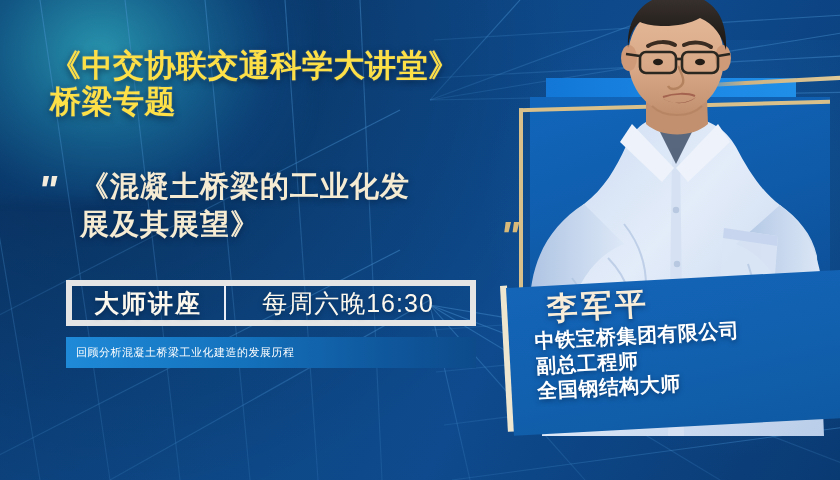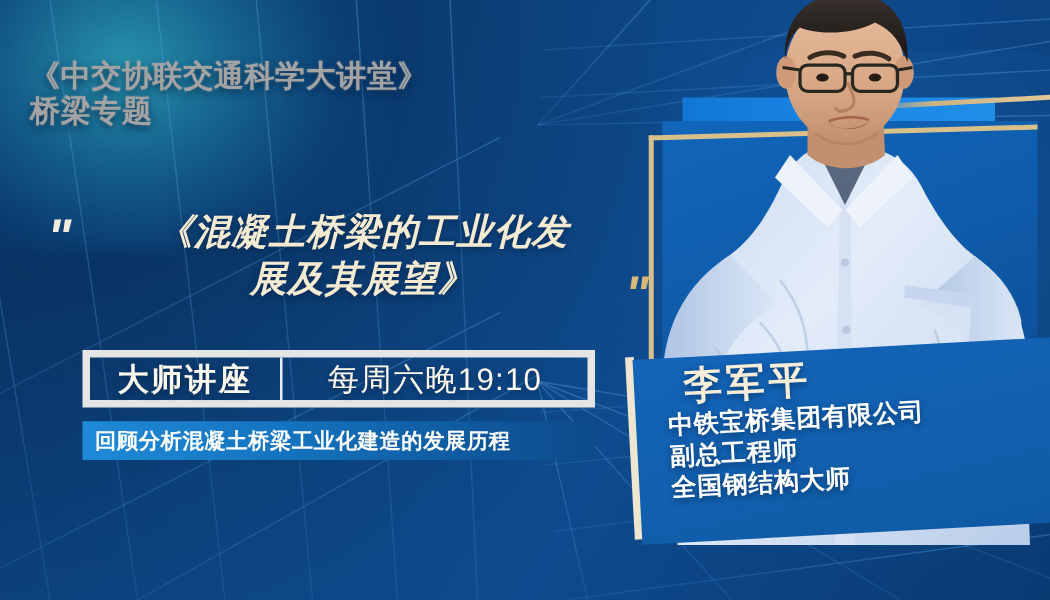--- a/index.html
+++ b/index.html
@@ -57,39 +57,39 @@
     position:absolute;left:560px;top:318px;width:295px;height:4px;
     background:linear-gradient(90deg,#d6bd8c 0%,#e6d0a2 60%,rgba(230,208,162,.2) 100%);
     transform:rotate(-2.2deg);transform-origin:left center;
   }
 
   
   .portrait{position:absolute;left:512px;top:-4px;width:330px;height:440px;}
 
   
   .headline{
-    position:absolute;left:24px;top:48px;width:520px;
-    font-size:24px;line-height:1.16;font-weight:900;letter-spacing:.5px;
-    color:#a3a3a3;
+    position:absolute;left:50px;top:48px;width:520px;
+    font-size:31px;line-height:1.16;font-weight:900;letter-spacing:.5px;
+    color:#fde047;
     text-shadow:0 2px 7px rgba(3,25,55,.78), 0 0 2px rgba(255,255,255,.35);
     white-space:pre-line;
   }
 
   
   .sub-wrap{position:absolute;left:36px;top:168px;width:500px;height:100px;}
   .quote{
     position:absolute;font-size:40px;font-weight:900;line-height:1;
     font-style:italic;letter-spacing:-2px;
   }
   .quote-open{left:2px;top:2px;color:#f3ecdd;}
   .quote-close{left:464px;top:48px;color:#d8b97a;}
   .subtitle{
     position:absolute;left:44px;top:0px;width:420px;
-    text-align:center;
-    font-size:29px;line-height:1.30;font-style:italic;font-weight:700;
+    text-align:left;
+    font-size:29px;line-height:1.30;font-weight:700;
     color:#f5ebd3;letter-spacing:1px;
     text-shadow:0 2px 6px rgba(4,28,60,.65);
     white-space:pre-line;
   }
 
   
   .info-box{
     position:absolute;left:66px;top:280px;width:410px;height:46px;
     border:6px solid #e5e5e5;display:flex;align-items:stretch;
   }
@@ -101,21 +101,21 @@
   .info-divider{width:2px;background:#e9eef6;}
   .info-right{
     flex:1;display:flex;align-items:center;justify-content:center;
     font-size:25px;font-weight:500;color:#fdf8ee;letter-spacing:1px;
     text-shadow:0 2px 5px rgba(4,28,60,.6);
   }
   .tagline{
     position:absolute;left:66px;top:337px;width:410px;height:31px;
     display:flex;align-items:center;padding-left:10px;
     background:linear-gradient(90deg,#1f8ad8 0%,#1472bd 42%,#0f579c 78%,#0d4b8b 100%);
-    font-size:17px;font-weight:700;color:#ffffff;letter-spacing:.5px;
+    font-size:11px;font-weight:400;color:#ffffff;letter-spacing:.5px;
   }
 
   
   .speaker-panel{
     position:absolute;left:506px;top:288px;width:372px;height:148px;
     background:linear-gradient(170deg,#1464b8 0%,#1160ae 55%,#0f59a2 100%);
     transform:rotate(-3.1deg);transform-origin:left top;
   }
   .speaker-edge{
     position:absolute;left:500px;top:286px;width:7px;height:146px;
@@ -299,21 +299,21 @@
   <div class="sub-wrap">
     <div class="quote quote-open">"</div>
     <div class="subtitle">《混凝土桥梁的工业化发
 展及其展望》</div>
     <div class="quote quote-close">"</div>
   </div>
 
   <div class="info-box">
     <div class="info-left">大师讲座</div>
     <div class="info-divider"></div>
-    <div class="info-right">每周六晚19:10</div>
+    <div class="info-right">每周六晚16:30</div>
   </div>
 
   <div class="tagline">回顾分析混凝土桥梁工业化建造的发展历程</div>
 
   <div class="speaker-edge"></div>
   <div class="speaker-panel"></div>
   <div class="speaker-text">
     <div class="sp-name">李军平</div>
     <div class="sp-line">中铁宝桥集团有限公司</div>
     <div class="sp-line">副总工程师</div>

